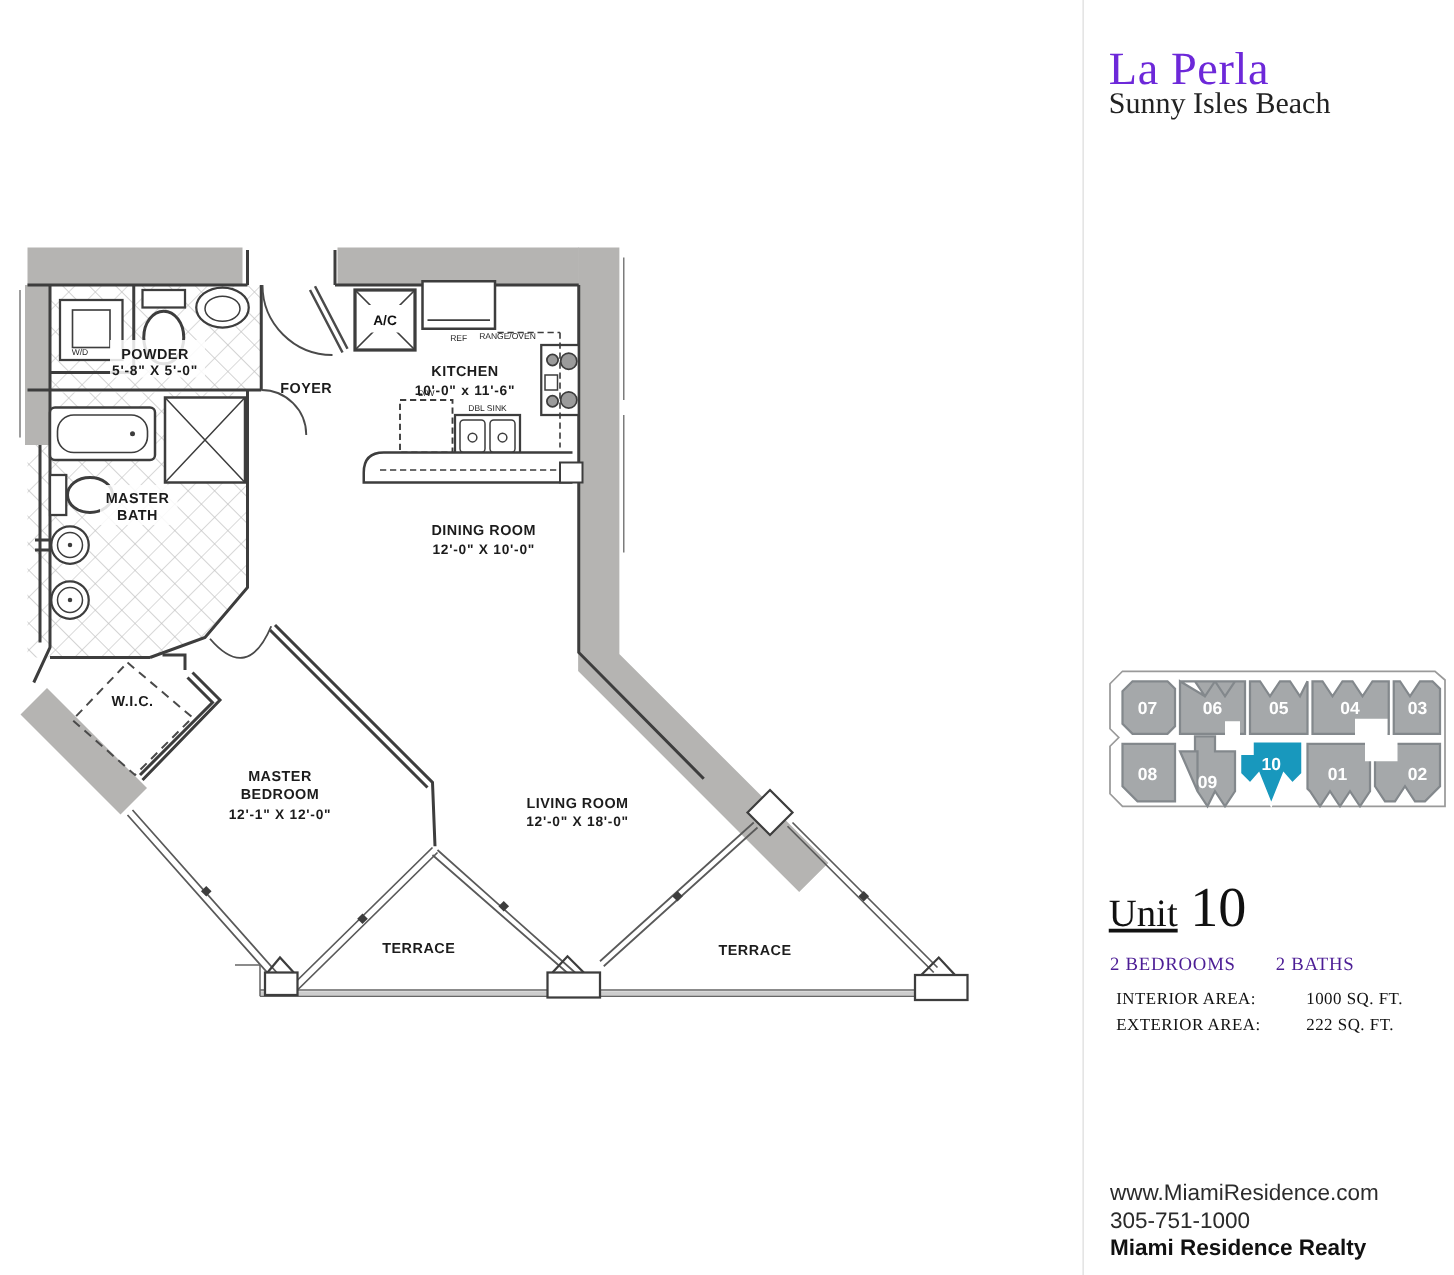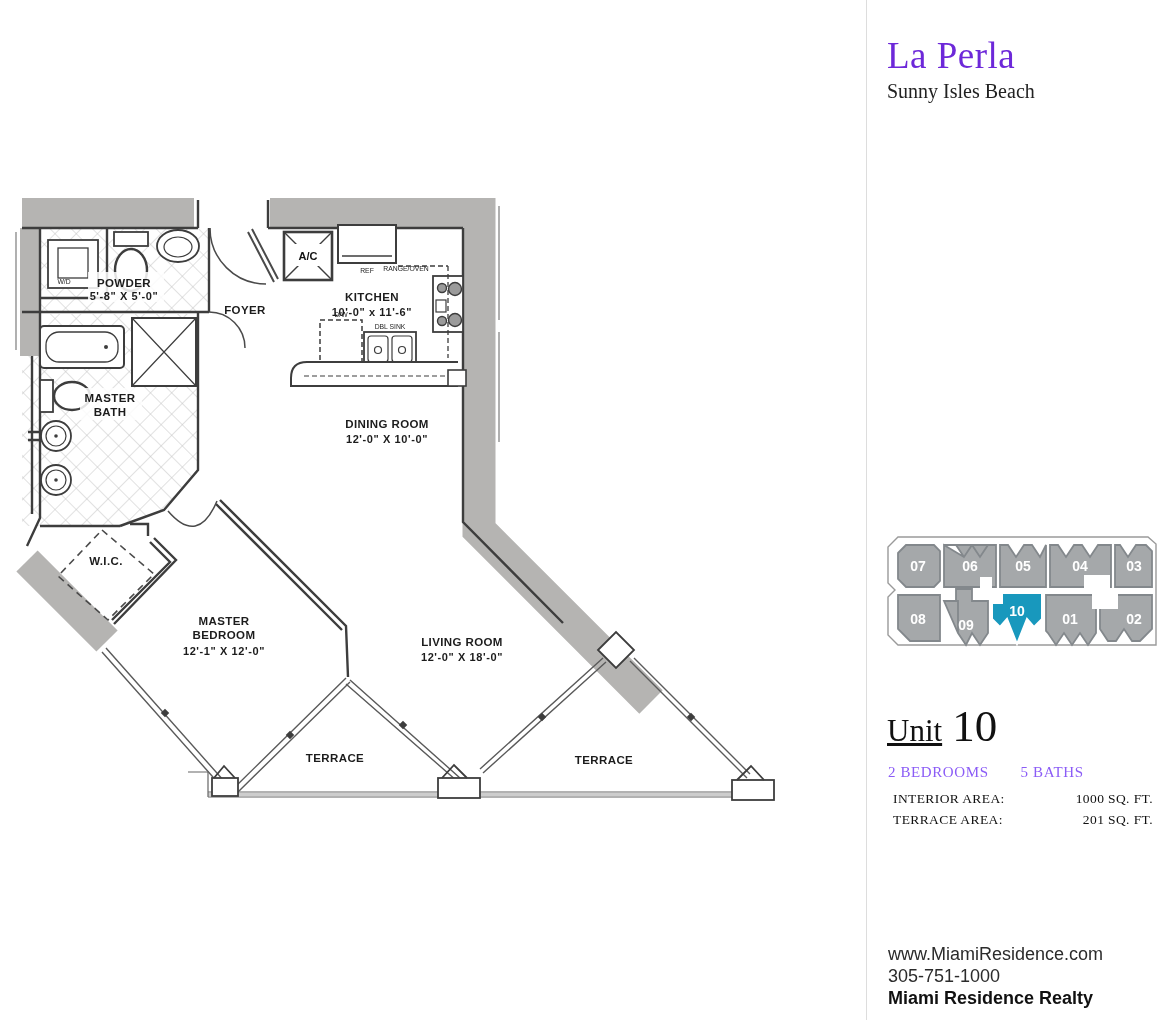--- a/index.html
+++ b/index.html
@@ -2,34 +2,34 @@
 <html><head>
 <meta charset="utf-8">
 <style>
   html,body{margin:0;padding:0;background:#fff;}
   body{width:1163px;height:1020px;position:relative;overflow:hidden;
        font-family:"Liberation Sans",sans-serif;color:#1a1a1a;}
   .divider{position:absolute;left:866px;top:0;width:1px;height:1020px;background:#ddd;}
   
   .brand{position:absolute;left:887px;top:34px;font-family:"Liberation Serif",serif;
          font-size:37px;color:#6d28d9;letter-spacing:.5px;}
-  .brand-sub{position:absolute;left:887px;top:80px;font-family:"Liberation Serif",serif;
-         font-size:20px;color:#222;}
+  .brand-sub{position:absolute;left:887px;top:70px;font-family:"Liberation Serif",serif;
+         font-size:24px;color:#222;}
   .keyplan{position:absolute;left:884px;top:531px;}
   .unit-head{position:absolute;left:887px;top:700px;font-family:"Liberation Serif",serif;
          color:#111;display:flex;align-items:baseline;gap:10px;}
   .unit-head .u{font-size:31px;text-decoration:underline;}
   .unit-head .n{font-size:45px;}
   .bedbath{position:absolute;left:888px;top:764px;font-family:"Liberation Serif",serif;
-         font-size:15px;letter-spacing:.6px;color:#8b5cf6;display:flex;gap:32px;}
+         font-size:15px;letter-spacing:.6px;color:#4c1d95;display:flex;gap:32px;}
   .areas{position:absolute;left:893px;top:788px;font-family:"Liberation Serif",serif;
          font-size:13.5px;color:#111;letter-spacing:.4px;}
   .arow{display:flex;height:21px;align-items:center;}
   .arow .lab{width:152px;}
-  .arow .sqft{width:108px;text-align:right;}
+  .arow .sqft{width:108px;}
   .arow .m2{width:52px;text-align:right;}
   .contact{position:absolute;left:888px;top:943px;font-size:18px;line-height:22px;color:#2b2b2b;}
   .contact .bold{font-weight:bold;color:#111;}
   
   .room-lb{font-family:"Liberation Sans",sans-serif;font-size:11.5px;font-weight:bold;
            fill:#1c1c1c;letter-spacing:.4px;text-anchor:middle;}
   .dim-lb{font-family:"Liberation Sans",sans-serif;font-size:11px;font-weight:bold;
           fill:#1c1c1c;letter-spacing:.6px;text-anchor:middle;}
   .tiny-lb{font-family:"Liberation Sans",sans-serif;font-size:6.8px;fill:#222;text-anchor:middle;}
   .ac-lb{font-family:"Liberation Sans",sans-serif;font-size:11px;font-weight:bold;fill:#111;text-anchor:middle;}
@@ -281,32 +281,32 @@
   </g>
 </svg>
 
 <div class="unit-head">
   <span class="u">Unit</span>
   <span class="n">10</span>
 </div>
 
 <div class="bedbath">
   <span>2 BEDROOMS</span>
-  <span>5 BATHS</span>
+  <span>2 BATHS</span>
 </div>
 
 <div class="areas">
   <div class="arow">
     <span class="lab">INTERIOR AREA:</span>
     <span class="sqft">1000 SQ. FT.</span>
     <span class="m2">93 M²</span>
   </div>
   <div class="arow">
-    <span class="lab">TERRACE AREA:</span>
-    <span class="sqft">201 SQ. FT.</span>
+    <span class="lab">EXTERIOR AREA:</span>
+    <span class="sqft">222 SQ. FT.</span>
     <span class="m2">13 M²</span>
   </div>
 </div>
 
 <div class="contact">
   <div>www.MiamiResidence.com</div>
   <div>305-751-1000</div>
   <div class="bold">Miami Residence Realty</div>
 </div>
 

